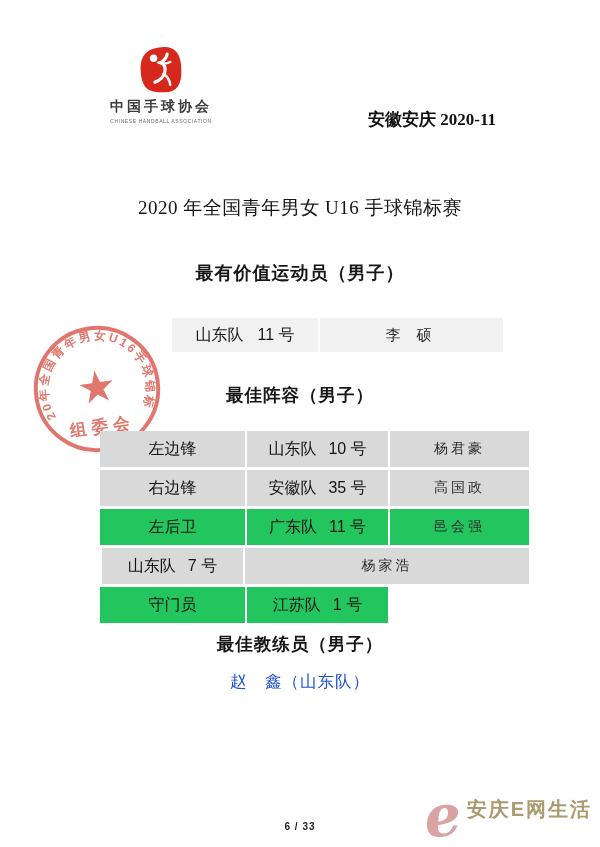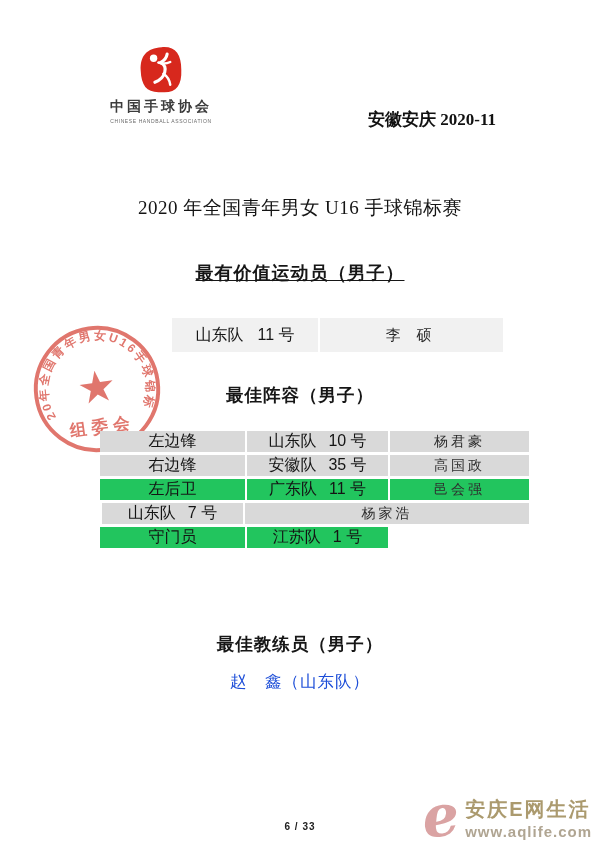--- a/index.html
+++ b/index.html
@@ -25,21 +25,21 @@
 
   
   .doc-title {
     position:absolute; left:0; top:195px; width:100%; text-align:center;
     font-family:"Liberation Serif", serif; font-size:19px; color:#141414; letter-spacing:0.5px;
   }
   .section-heading {
     position:absolute; left:0; width:100%; text-align:center;
     font-size:18px; font-weight:bold; color:#161616; letter-spacing:1px;
   }
-  .h-mvp   { top:261px;text-decoration:underline; }
+  .h-mvp   { top:261px; }
   .h-team  { top:383px; font-size:17.5px; }
   .h-coach { top:632px; font-size:17.5px; }
 
   
   .mvp-row {
     position:absolute; left:172px; top:318px; width:331px; height:34px;
     background:#f1f1f1; display:flex; align-items:stretch;
   }
   .mvp-cell { display:flex; align-items:center; justify-content:center; font-size:16px; color:#161616; }
   .mvp-cell.team-no { width:146px; gap:14px; }
@@ -47,21 +47,21 @@
   .mvp-cell.name { flex:1; font-family:"Liberation Serif", serif; font-size:15px; letter-spacing:6px; color:#2a2a2a;text-align:center; }
 
   
   .stamp {
     position:absolute; left:23px; top:313px; width:148px; height:152px;
     transform:rotate(-8deg); opacity:0.78; pointer-events:none;
   }
 
   
   .lineup-table { position:absolute; left:100px; top:431px; width:429px; }
-  .lineup-row { display:flex; height:21px; margin-bottom:3px; }
+  .lineup-row { display:flex; height:36px; margin-bottom:3px; }
   .lineup-row.shaded .cell { background:#d9d9d9; }
   .lineup-row.plain  .cell { background:#22c55e; }
   .cell { display:flex; align-items:center; justify-content:center; color:#141414; }
   .cell.pos  { width:145px; font-size:16px; }
   .cell.team { width:141px; font-size:16px; gap:12px; }
   .cell.name { flex:1; font-family:"Liberation Serif", serif; font-size:14px; letter-spacing:3px; color:#2e2e2e; }
   .cell-gap { width:2px; background:#ffffff; }
 
   
   .coach-line {
@@ -186,17 +186,16 @@
 
   <div class="section-heading h-coach">最佳教练员（男子）</div>
   <div class="coach-line">赵　鑫（山东队）</div>
 
   <div class="page-num">6 / 33</div>
 
   <div class="watermark">
     <div class="wm-e">e</div>
     <div class="wm-text">
       <div class="wm-line1">安庆E网生活</div>
-      <div class="wm-line2">www.aqlife.com</div>
     </div>
   </div>
 
 </div>
 
 </body></html>

